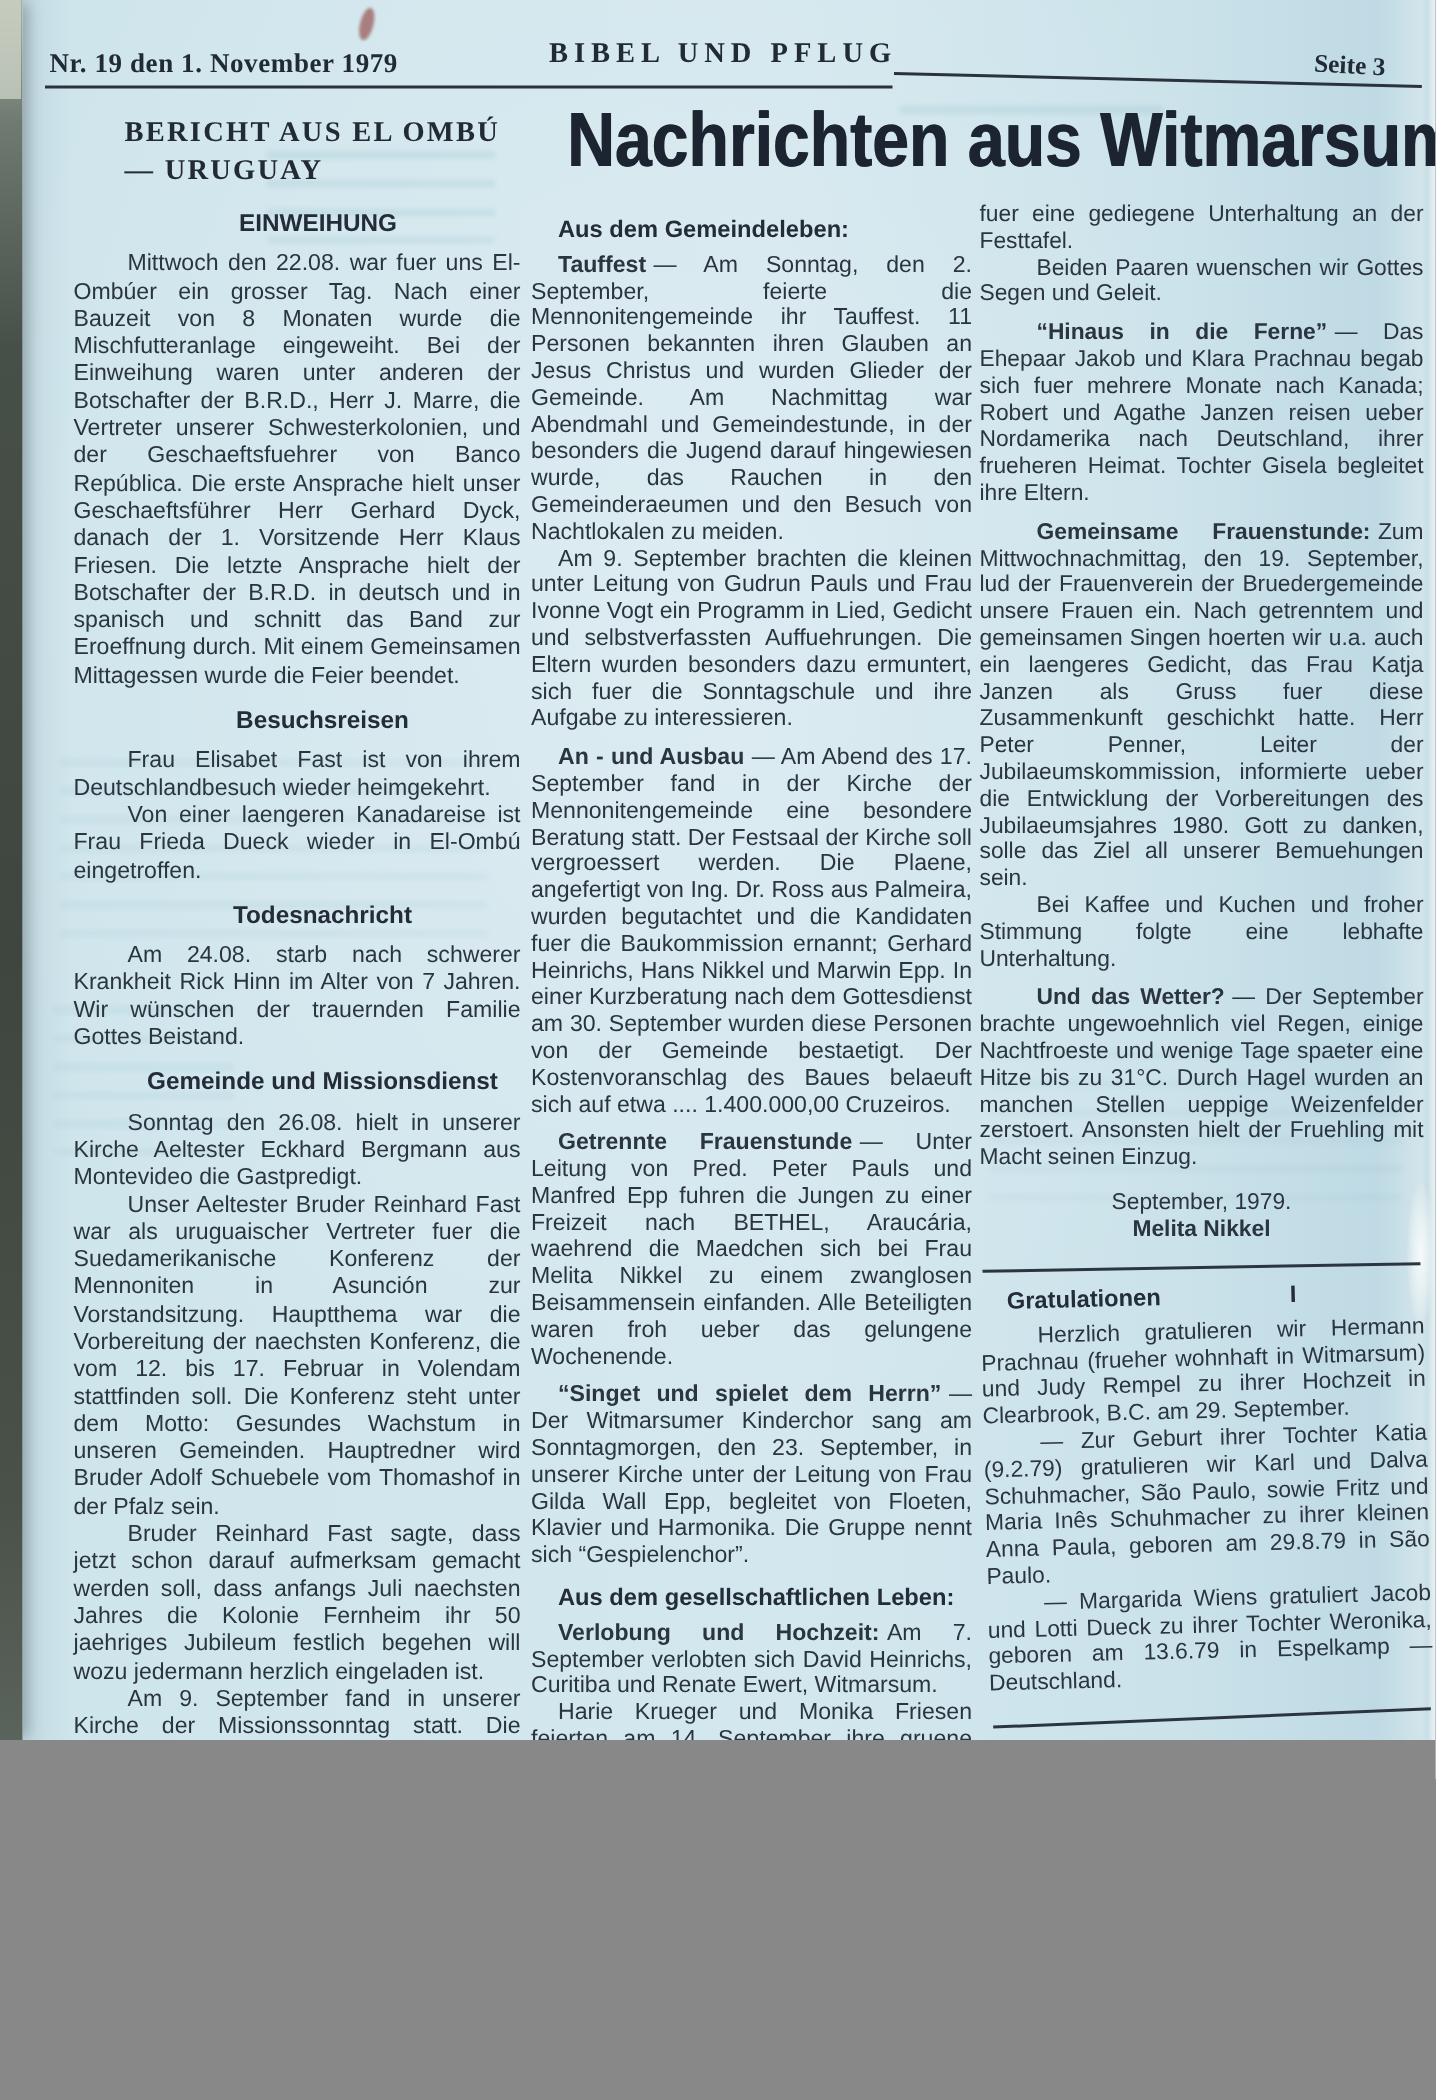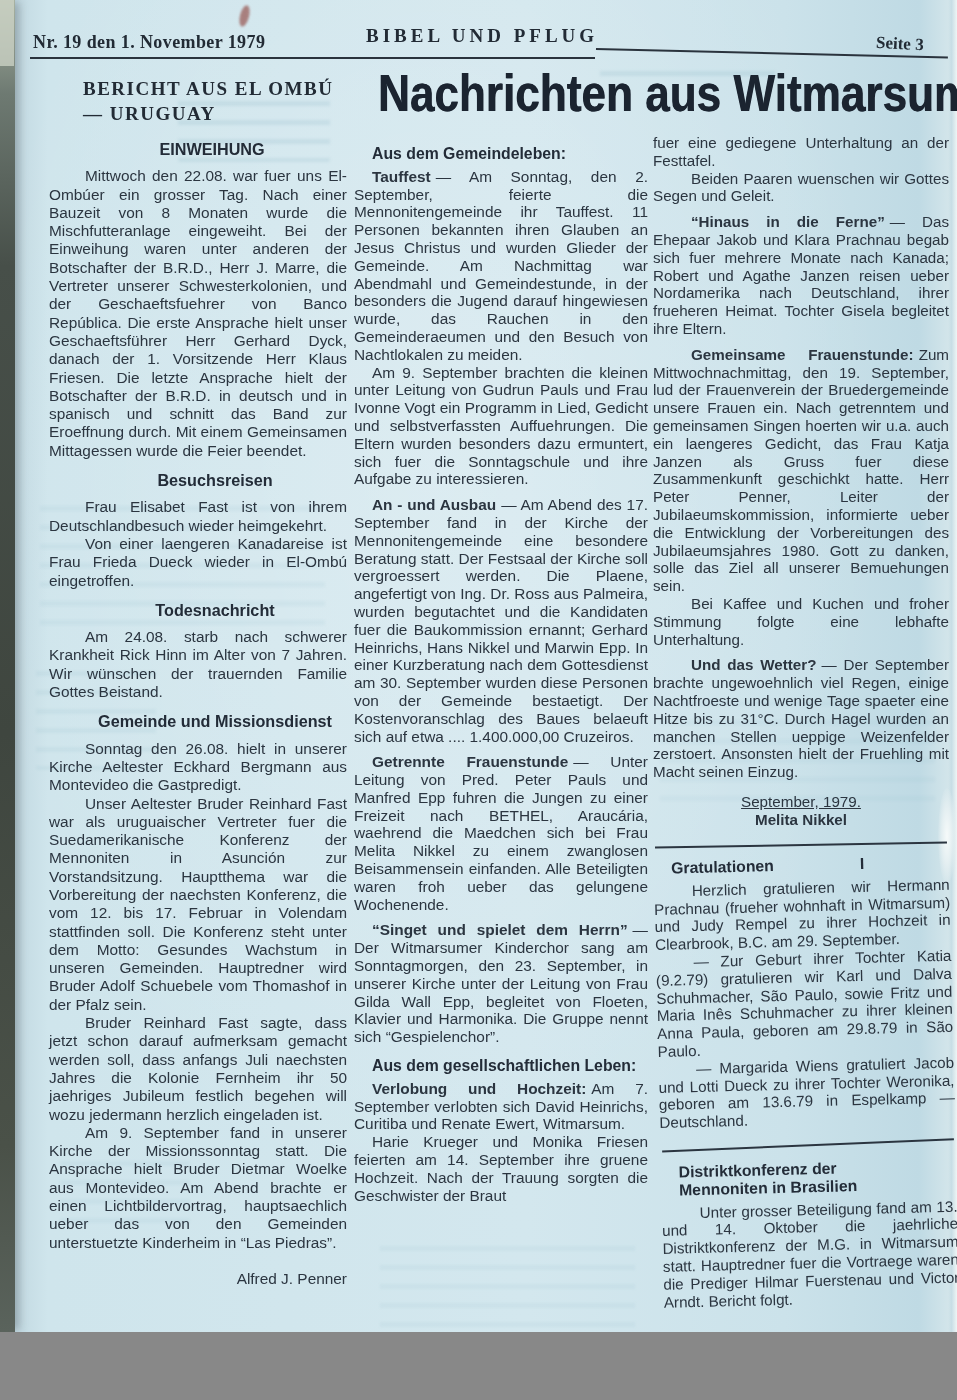--- a/index.html
+++ b/index.html
@@ -1,17 +1,17 @@
 <!DOCTYPE html>
 <html><head>
 <meta charset="utf-8">
 <style>
   html,body{margin:0;padding:0;background:#888;}
   .page{
-    position:relative;width:957px;height:1332px;overflow:hidden;
+    position:relative;width:957px;height:1160px;overflow:hidden;
     background:
       radial-gradient(ellipse at 45% 35%, rgba(255,255,255,0.22), transparent 62%),
       linear-gradient(to right, #bcd3dc 0%, #cfe5ec 5%, #d3e7ee 55%, #cbe2ea 82%, #bfdae4 96%, #d8e8ec 100%),
       #cde3ea;
     font-family:"Liberation Sans", sans-serif;
     color:#2b3540;
   }
   
   .edge-left{position:absolute;left:0;top:0;width:15px;height:100%;
     background:linear-gradient(to bottom,#a8b2a2 0%,#6e7a72 7%,#474f49 20%,#3f463f 55%,#4a5148 86%,#5a635c 100%);
@@ -50,21 +50,21 @@
   .right-col{left:653px;top:134px;width:296px;font-size:15.2px;line-height:17.8px;}
   .right-col p{text-indent:38px;}
   .kicker{font-family:"Liberation Serif",serif;font-weight:bold;font-size:19px;line-height:25px;
     letter-spacing:1.5px;padding-left:34px;text-align:left;color:#222b35;margin-bottom:14px;}
   .subhead{font-weight:bold;font-size:16.2px;text-align:center;text-indent:0;
     margin:11px 0 9px 34px;color:#232c38;}
   .story-head{font-weight:bold;font-size:15.8px;text-align:left;text-indent:0;
     padding-left:18px;margin:11px 0 5px;color:#232c38;}
   .lead{font-weight:bold;margin-right:5px;}
   .sig{font-weight:normal;text-align:right;text-indent:0 !important;margin-top:18px !important;}
-  .dateline{text-align:center;text-indent:0 !important;margin-top:12px !important;text-decoration:underline;}
+  .dateline{text-align:center;text-indent:0 !important;margin-top:12px !important;}
   .author{font-weight:bold;text-align:center;text-indent:0 !important;}
   .col-rule{height:2px;background:#2b3540;margin:16px 2px 14px;transform:rotate(-1deg);}
   .grat-mark{margin-left:86px;font-weight:bold;}
   .rc-bottom{transform:rotate(-1.4deg);transform-origin:left top;}
   .mb{margin-top:8px !important;}
 </style>
 </head>
 <body>
 
 <div class="page">

